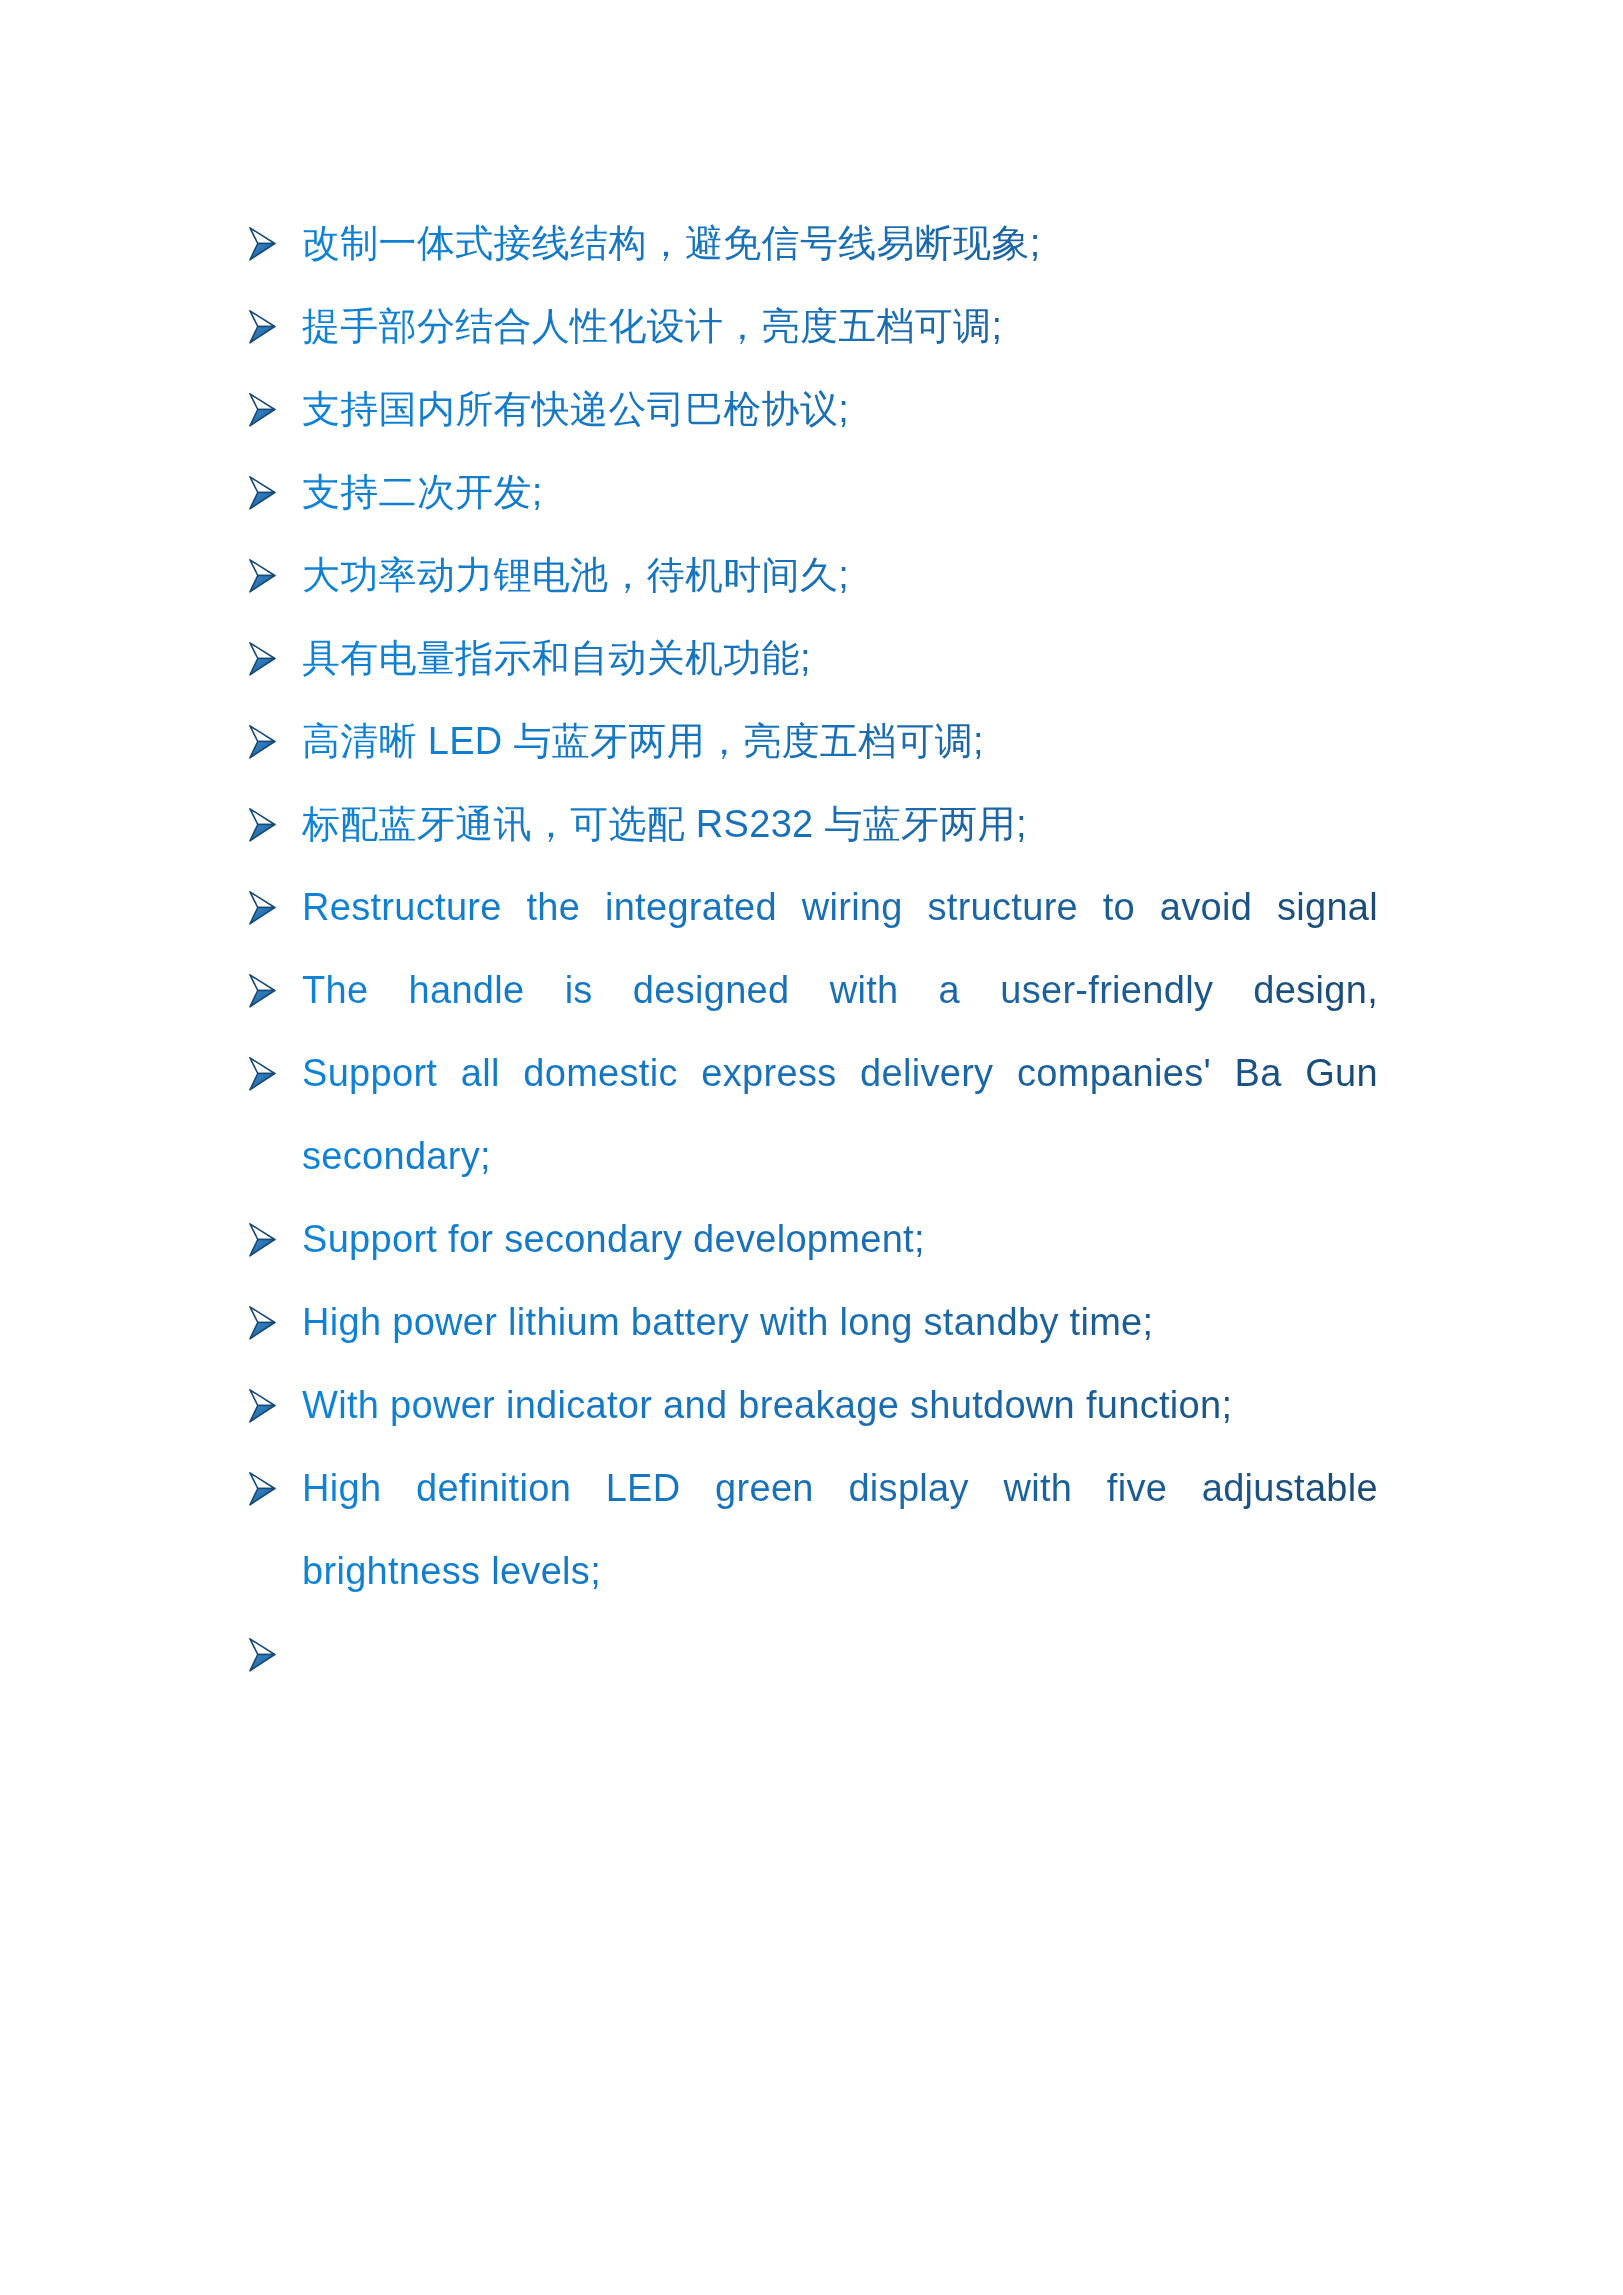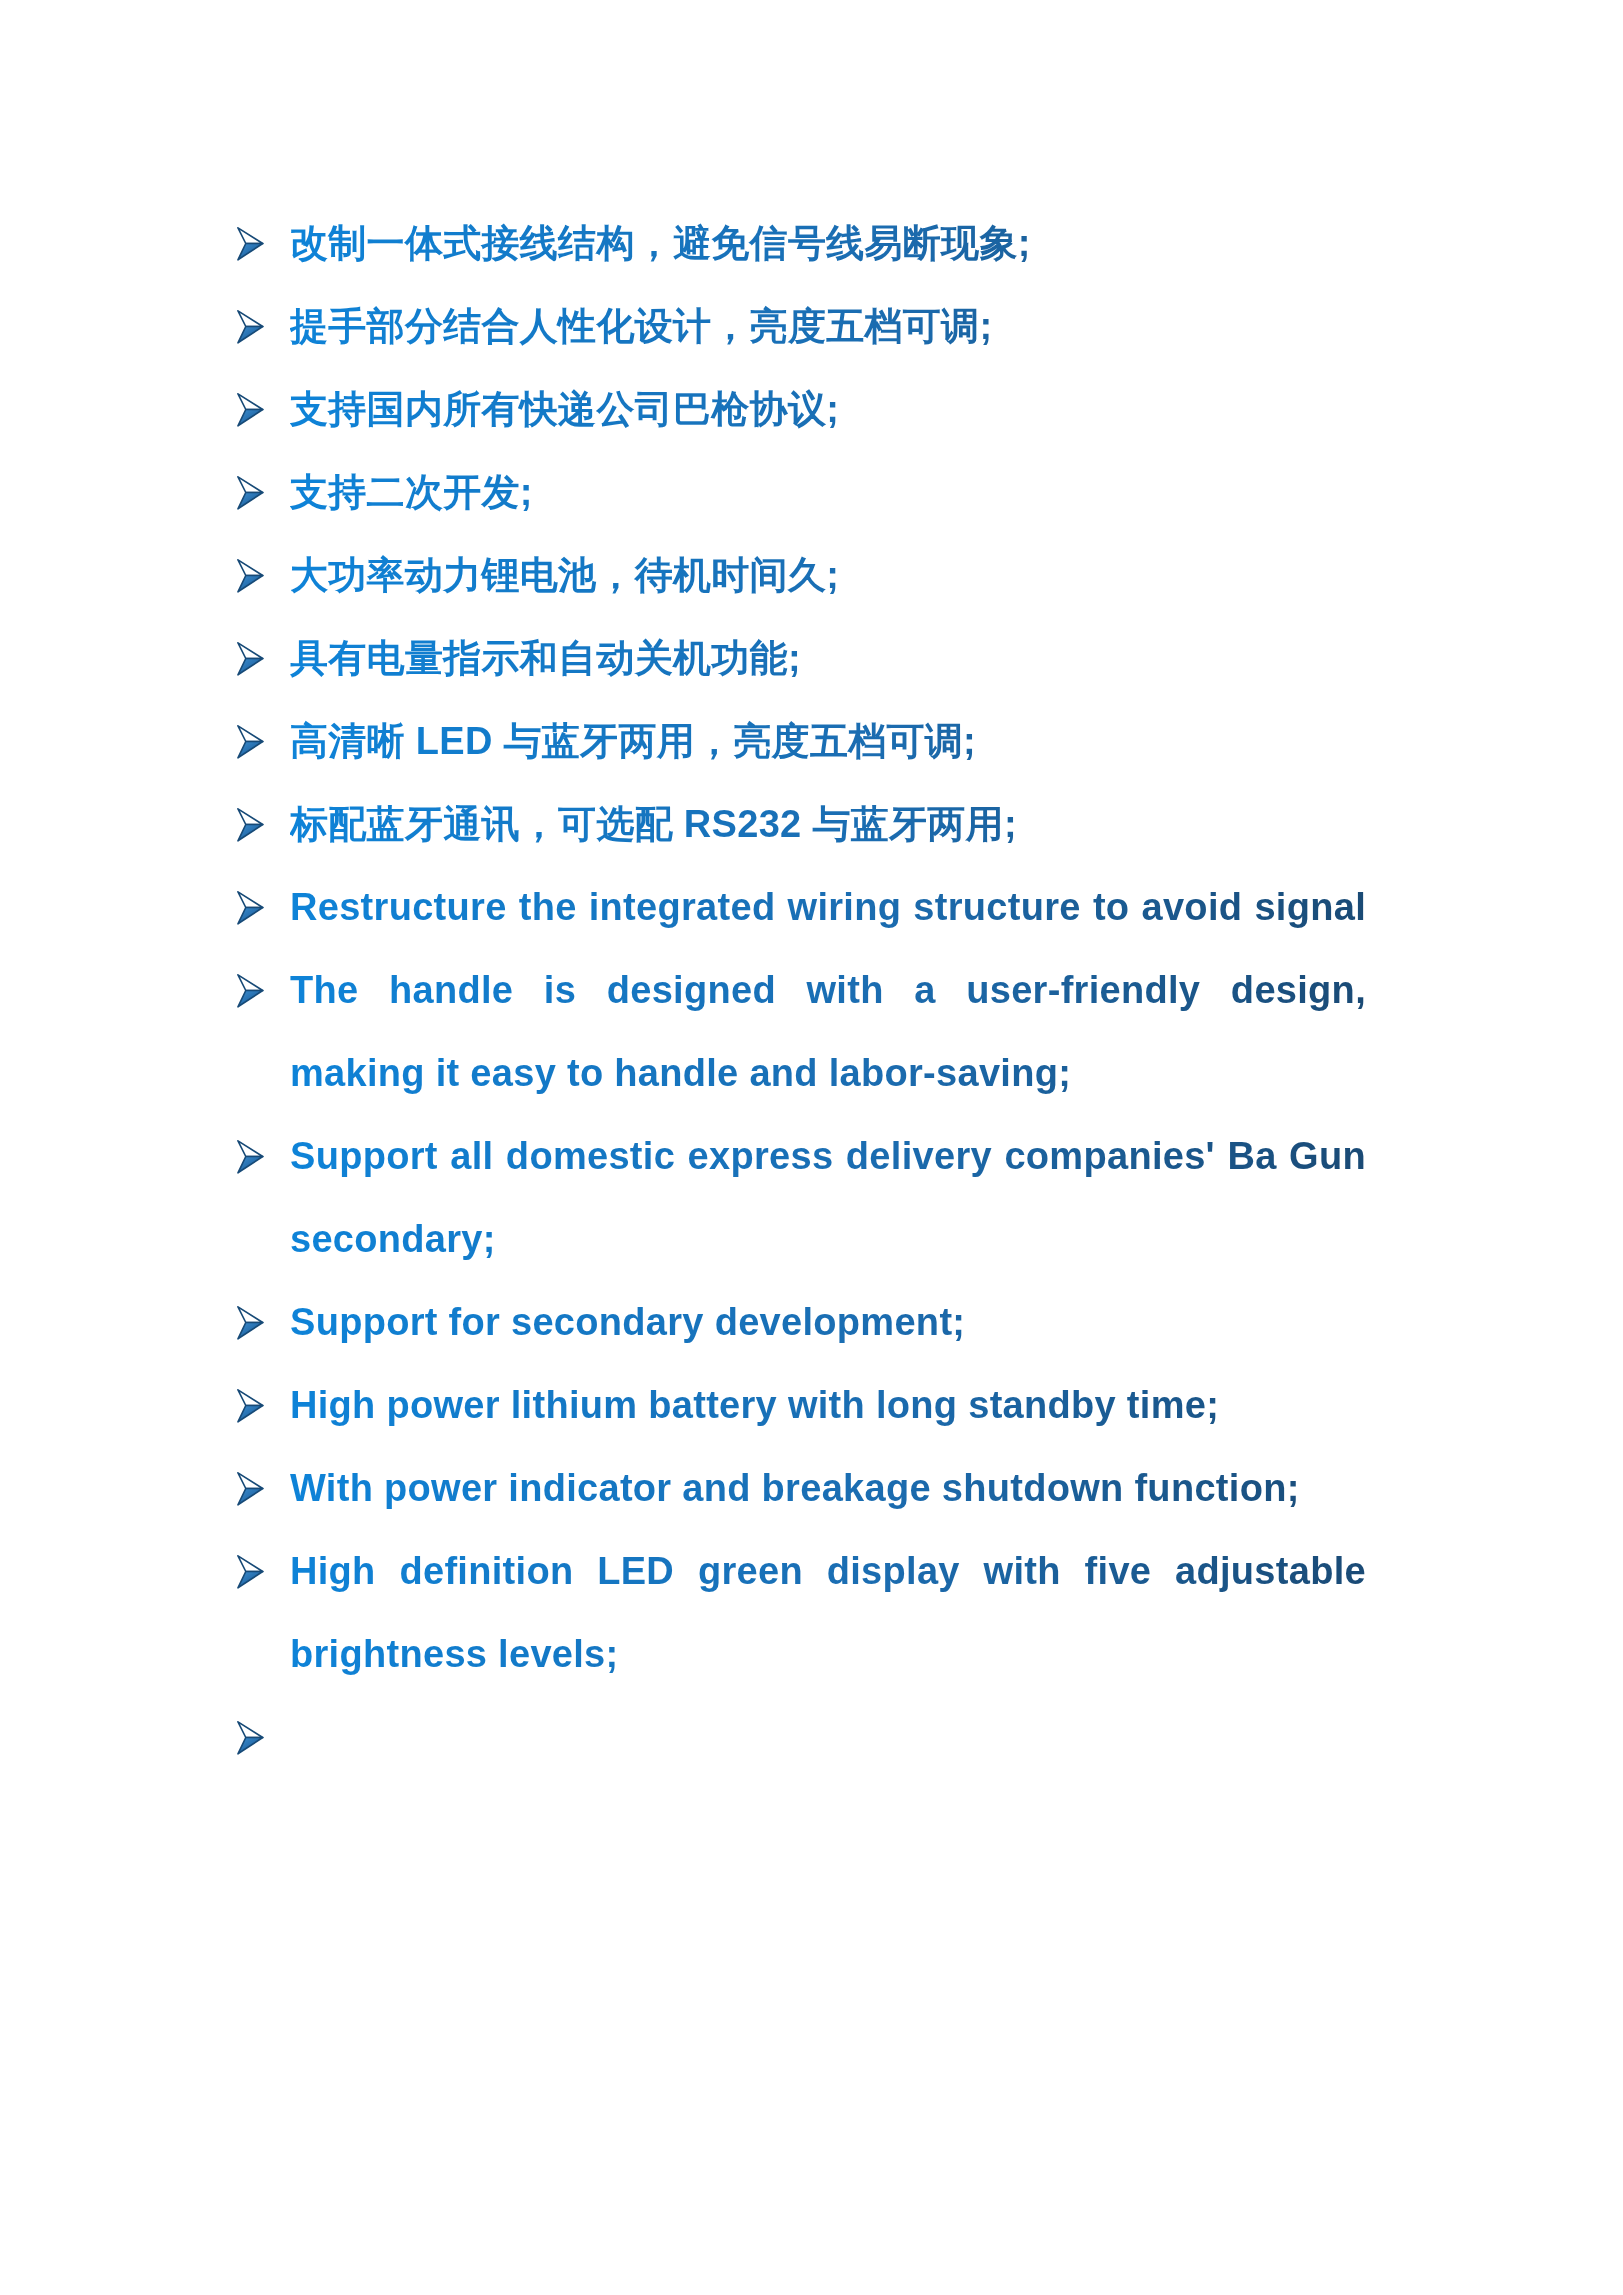--- a/index.html
+++ b/index.html
@@ -14,24 +14,23 @@
     font-family: "Liberation Sans", "DejaVu Sans", sans-serif;
     overflow: hidden;
   }
   .page {
     position: absolute;
     inset: 0;
     background: #ffffff;
   }
   .feature-list {
     position: absolute;
-    left: 236px;
+    left: 248px;
     top: 202px;
     width: 1130px;
-    font-weight: bold;
   }
   .item {
     display: flex;
     align-items: flex-start;
   }
   .bullet {
     flex: 0 0 54px;
     height: 83px;
     display: flex;
     align-items: center;
@@ -198,21 +197,20 @@
   <div class="item">
     <span class="bullet">
       <svg width="30" height="37" viewBox="0 0 46 56" aria-hidden="true">
 
         <polygon points="3,4 41,28 15,28" fill="#ffffff" stroke="#174a77" stroke-width="2.5" stroke-linejoin="round"></polygon>
         <polygon points="15,28 41,28 3,53" fill="url(#bgrad)" stroke="#174a77" stroke-width="2.5" stroke-linejoin="round"></polygon>
       </svg>
     </span>
     <div class="lines">
           <div class="line just">The handle is designed with a user-friendly design,</div>
-          <div class="line">making it easy to handle and labor-saving;</div>
         </div>
   </div>
 
   <div class="item">
     <span class="bullet">
       <svg width="30" height="37" viewBox="0 0 46 56" aria-hidden="true">
 
         <polygon points="3,4 41,28 15,28" fill="#ffffff" stroke="#174a77" stroke-width="2.5" stroke-linejoin="round"></polygon>
         <polygon points="15,28 41,28 3,53" fill="url(#bgrad)" stroke="#174a77" stroke-width="2.5" stroke-linejoin="round"></polygon>
       </svg>

